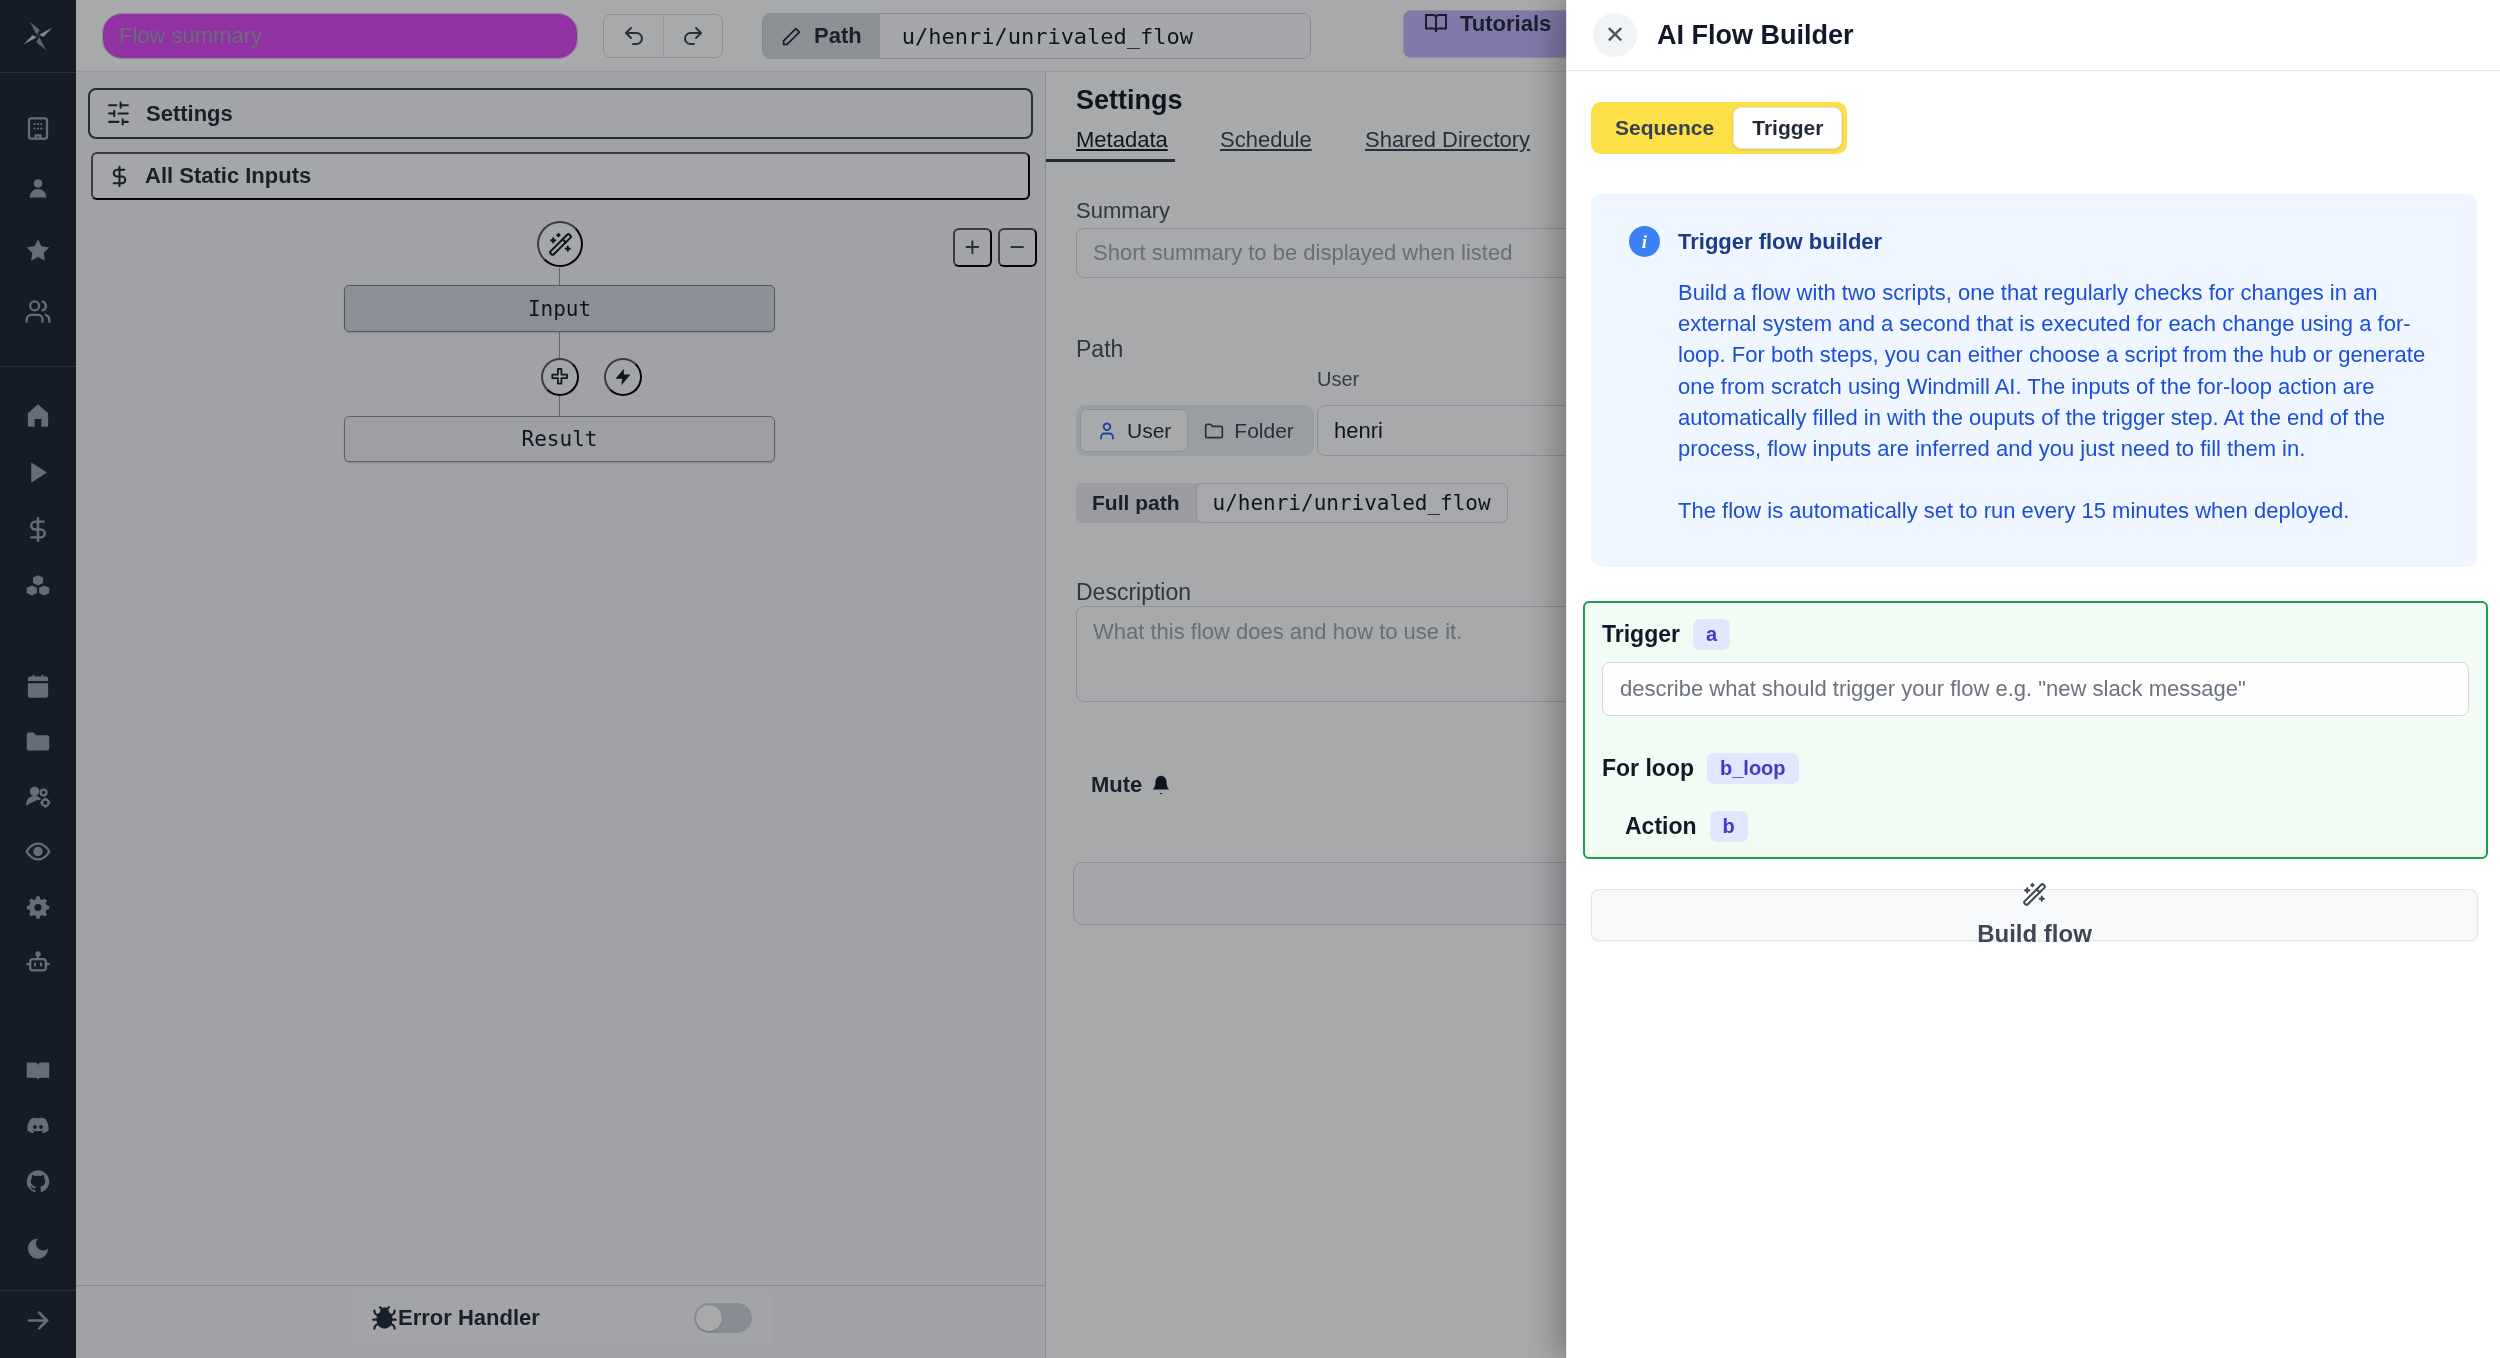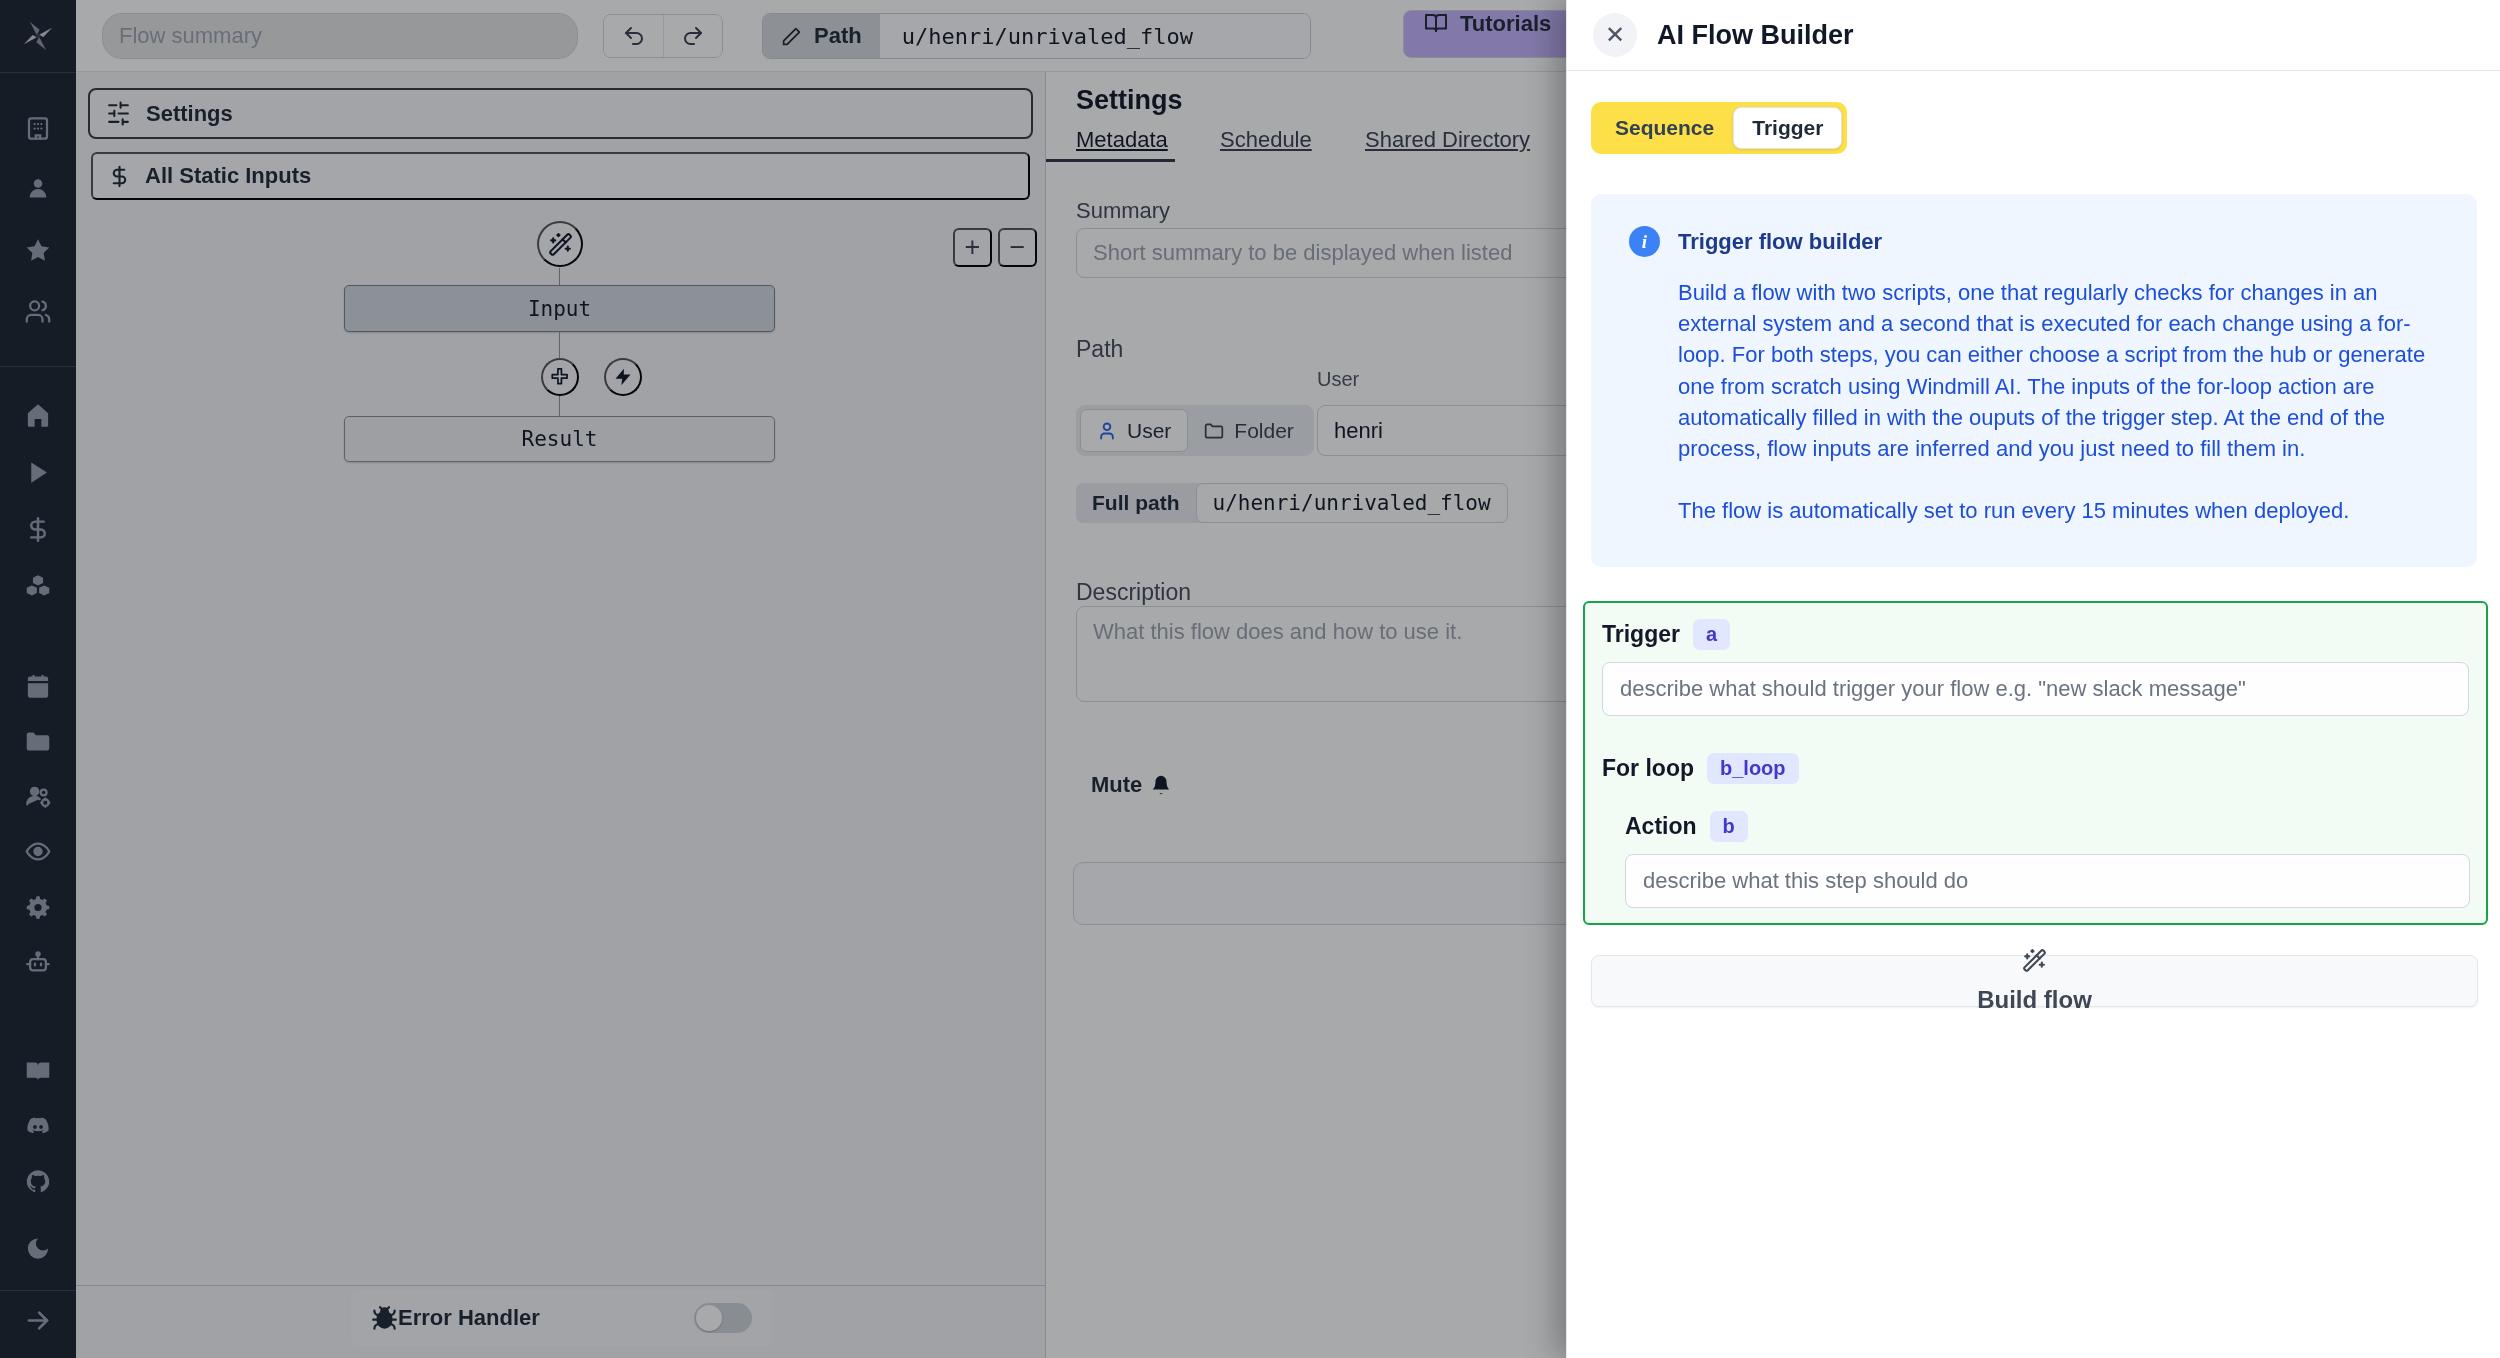--- a/index.html
+++ b/index.html
@@ -15,21 +15,21 @@
   input,textarea{font-family:"Liberation Sans",sans-serif; outline:none;}
   input::placeholder,textarea::placeholder{color:#9ca3af;}
 
   
   .sidebar{position:absolute;left:0;top:0;width:76px;height:1358px;background:var(--sidebar_bg);z-index:10;}
   .sb-icon{position:absolute;left:50%;transform:translateX(-50%);width:27px;height:27px;color:#98a1b0;}
   .sb-div{position:absolute;left:0;width:76px;border-top:1px solid #3a4250;}
 
   
   .topbar{position:absolute;left:76px;top:0;width:2424px;height:72px;background:#fff;border-bottom:1px solid #e3e5e9;z-index:10;}
-  .flow-summary{position:absolute;left:26px;top:13px;width:476px;height:46px;border:1px solid #d2d6dc;border-radius:20px;padding:16px 16px;font-size:22px;color:#1f2937;background:#e5e5e5;}
+  .flow-summary{position:absolute;left:26px;top:13px;width:476px;height:46px;border:1px solid #d2d6dc;border-radius:20px;padding:16px 16px;font-size:22px;color:#1f2937;background:#d946ef;}
   .undo-group{position:absolute;left:527px;top:14px;height:44px;display:flex;border:1px solid #d2d6dc;border-radius:8px;overflow:hidden;background:#fff;}
   .undo-group button{width:59px;border:none;background:#fff;display:flex;align-items:center;justify-content:center;color:#374151;cursor:pointer;}
   .undo-group button + button{border-left:1px solid #e2e4e9;}
   .path-group{position:absolute;left:686px;top:13px;height:46px;display:flex;border:1px solid #c8cdd4;border-radius:8px;overflow:hidden;}
   .path-left{background:#d5d9df;display:flex;gap:12px;padding:0 18px;align-items:center;font-size:22px;font-weight:600;color:#1f2937;}
   .path-right{background:#fbfcfd;padding:0 22px;display:flex;align-items:center;font-size:22px;color:#111827;min-width:430px;}
   .tutorials-btn{position:absolute;left:1327px;top:10px;height:48px;border:1px solid #d2d6dc;border-radius:8px;background:#c4b5fd;display:flex;align-items:flex-start;gap:12px;padding:0 20px;font-size:22px;font-weight:600;color:#1f2937;cursor:pointer;}
 
   
   .graph-col{position:absolute;left:76px;top:72px;width:970px;height:1286px;background:#f4f5f7;border-right:1px solid #c9ced6;z-index:10;}
@@ -438,21 +438,20 @@
     <input class="ai-input" type="text" placeholder="describe what should trigger your flow e.g. &quot;new slack message&quot;" style="">
 
     <div class="label-row row-forloop">
       <span>For loop</span>
       <span class="badge">b_loop</span>
     </div>
     <div class="label-row row-action">
       <span>Action</span>
       <span class="badge">b</span>
     </div>
-    <input class="ai-input action" type="text" placeholder="describe what this step should do" style="">
   </div>
 
   <button class="build-btn">
     <span>
         <svg width="25" height="25" viewBox="0 0 24 24" fill="none" stroke="currentColor" stroke-width="2" stroke-linecap="round" stroke-linejoin="round">
           <path d="m21.6 3.6-1.2-1.2a1.2 1.2 0 0 0-1.7 0L2.4 18.6a1.2 1.2 0 0 0 0 1.7l1.2 1.2a1.2 1.2 0 0 0 1.7 0L21.6 5.4a1.2 1.2 0 0 0 0-1.7Z"></path>
           <path d="m14 7 3 3"></path>
           <path d="M5 6v4M7 8H3M19 14v4M21 16h-4M10 2v2M11 3H9"></path>
         </svg>
       </span>

